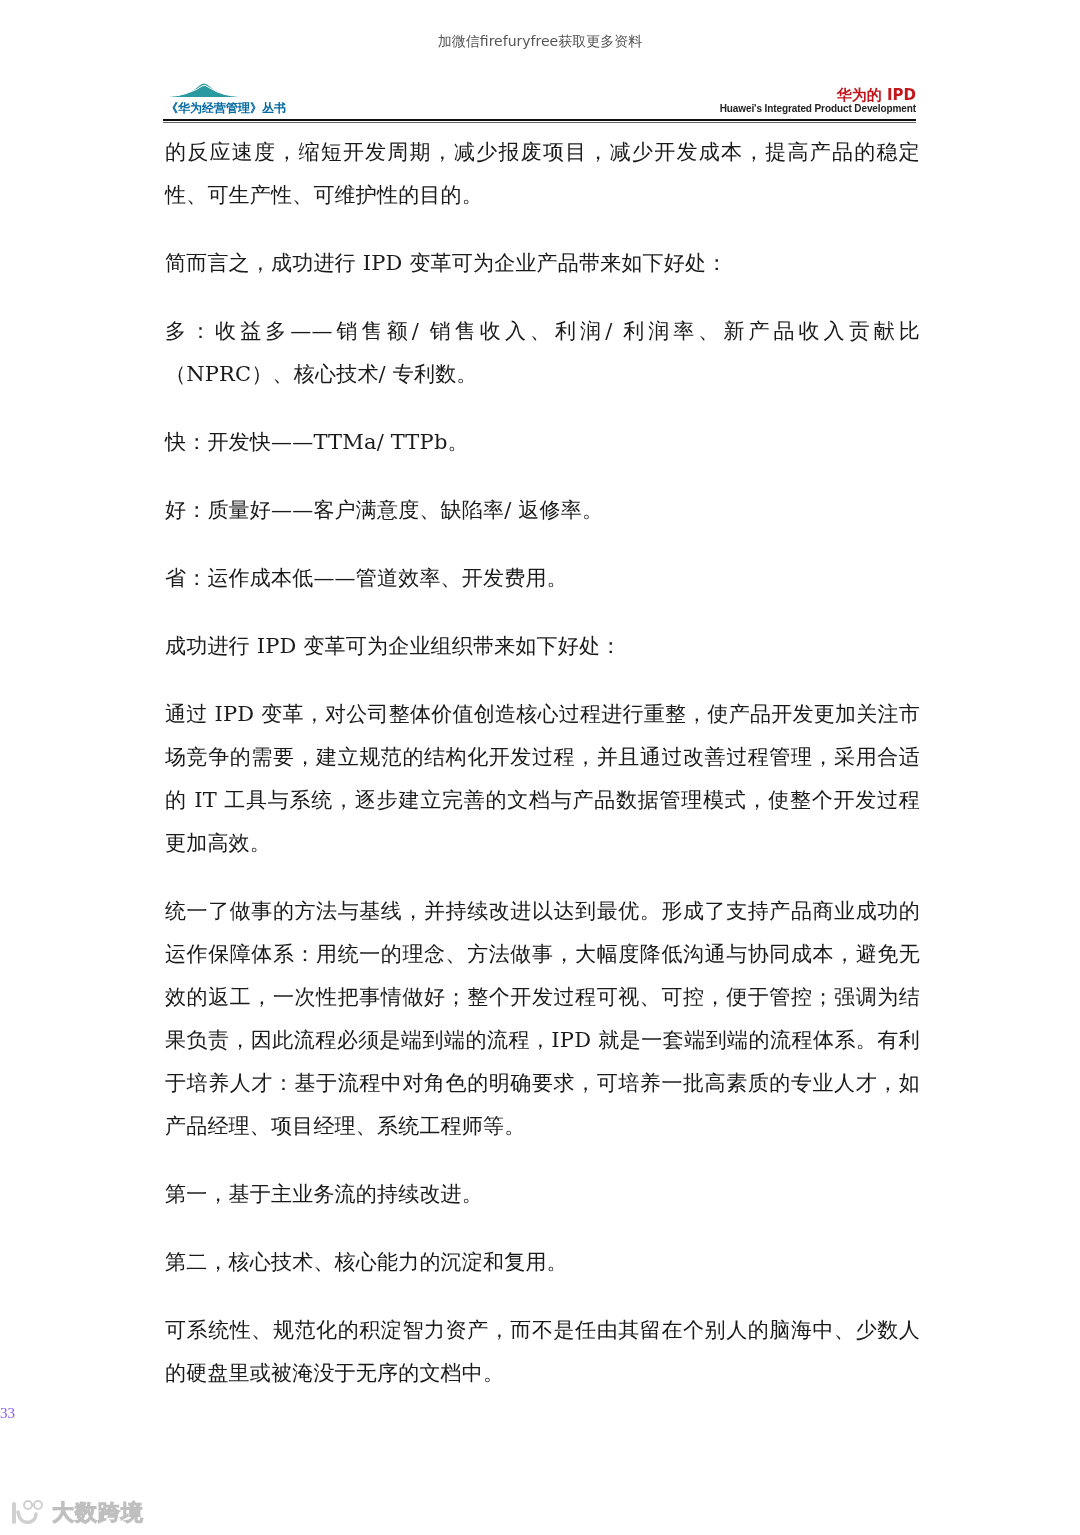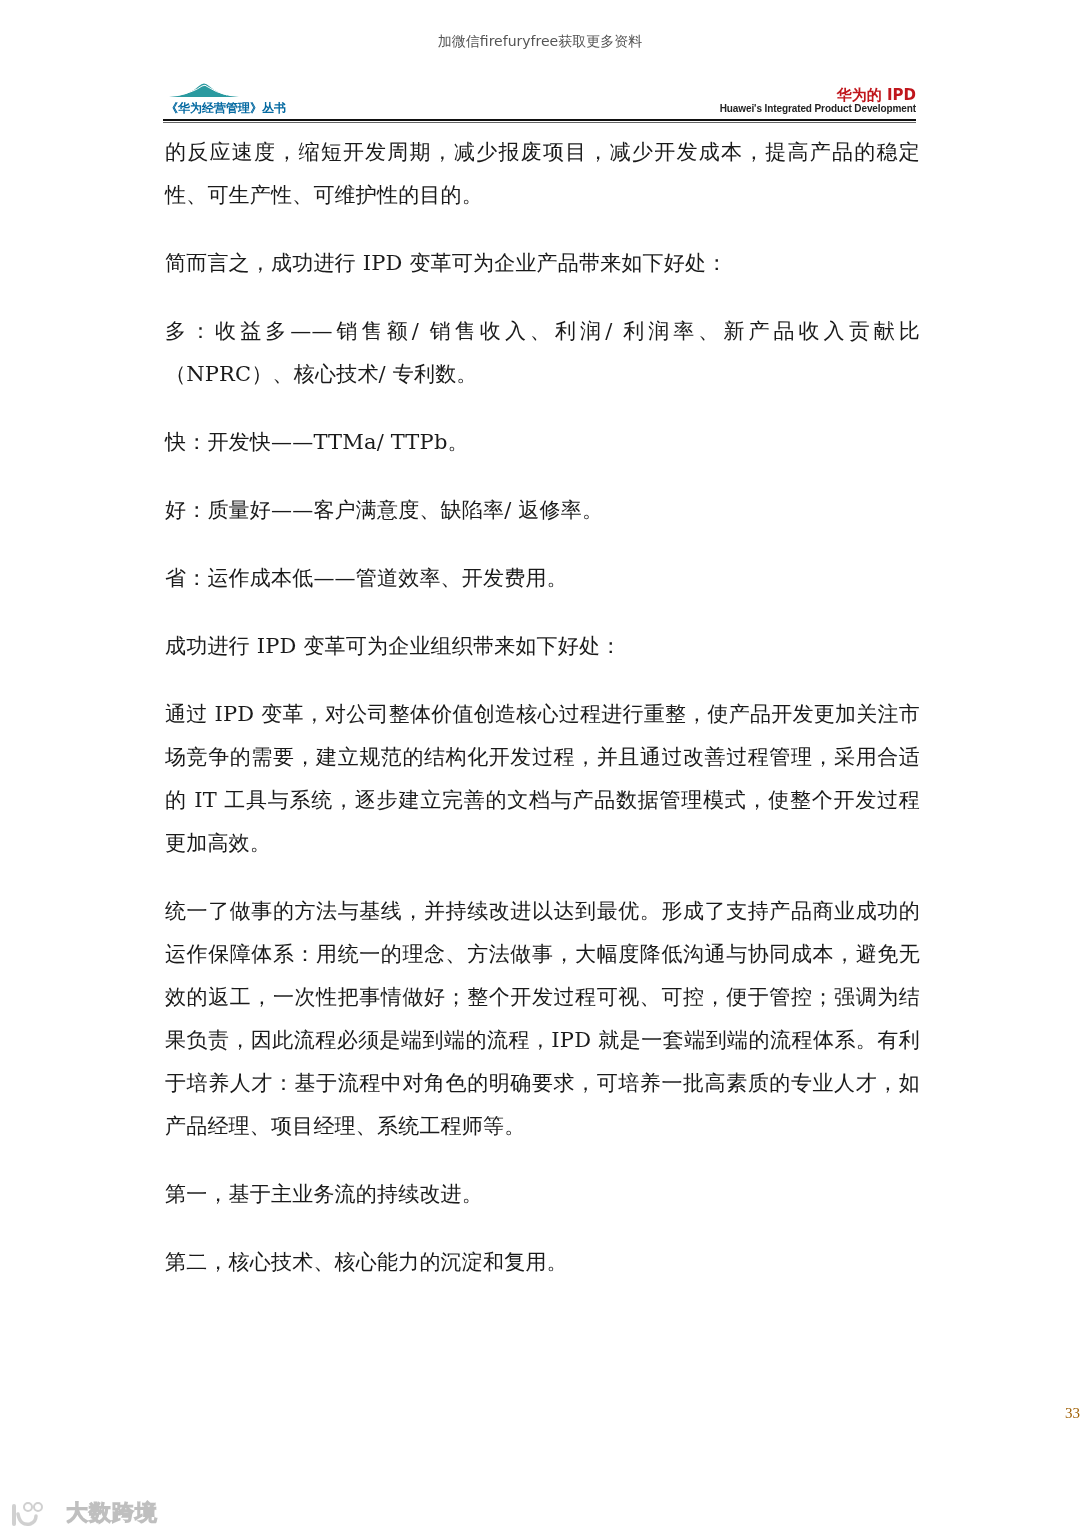--- a/index.html
+++ b/index.html
@@ -98,32 +98,32 @@
     }
     .content p {
       margin: 0 0 25px 0;
       text-align: justify;
     }
     .page-number {
       position: absolute;
       top: 1405px;
       left: 0;
       width: 1080px;
-      text-align: right;
+      text-align: left;
       font-size: 15px;
       font-family: "Liberation Serif", serif;
-      color: #a16207;
+      color: #8b5cf6;
     }
     .watermark {
       position: absolute;
       left: 10px;
       top: 1498px;
       display: flex;
-      align-items: flex-end;
-      gap: 20px;
+      align-items: flex-start;
+      gap: 6px;
       opacity: 0.85;
     }
     .watermark-logo {
       width: 36px;
       height: 28px;
     }
     .watermark-text {
       font-family: "DejaVu Sans", sans-serif;
       font-size: 22px;
       font-weight: bold;
@@ -156,20 +156,21 @@
   <p>简而言之，成功进行 IPD 变革可为企业产品带来如下好处：</p>
   <p>多：收益多——销售额/ 销售收入、利润/ 利润率、新产品收入贡献比（NPRC）、核心技术/ 专利数。</p>
   <p>快：开发快——TTMa/ TTPb。</p>
   <p>好：质量好——客户满意度、缺陷率/ 返修率。</p>
   <p>省：运作成本低——管道效率、开发费用。</p>
   <p>成功进行 IPD 变革可为企业组织带来如下好处：</p>
   <p>通过 IPD 变革，对公司整体价值创造核心过程进行重整，使产品开发更加关注市场竞争的需要，建立规范的结构化开发过程，并且通过改善过程管理，采用合适的 IT 工具与系统，逐步建立完善的文档与产品数据管理模式，使整个开发过程更加高效。</p>
   <p>统一了做事的方法与基线，并持续改进以达到最优。形成了支持产品商业成功的运作保障体系：用统一的理念、方法做事，大幅度降低沟通与协同成本，避免无效的返工，一次性把事情做好；整个开发过程可视、可控，便于管控；强调为结果负责，因此流程必须是端到端的流程，IPD 就是一套端到端的流程体系。有利于培养人才：基于流程中对角色的明确要求，可培养一批高素质的专业人才，如产品经理、项目经理、系统工程师等。</p>
   <p>第一，基于主业务流的持续改进。</p>
   <p>第二，核心技术、核心能力的沉淀和复用。</p>
+  <p>可系统性、规范化的积淀智力资产，而不是任由其留在个别人的脑海中、少数人的硬盘里或被淹没于无序的文档中。</p>
 </div>
 
 <div class="page-number">33</div>
 
 <div class="watermark">
   <svg class="watermark-logo" viewBox="0 0 36 28">
     <path d="M4 6 L4 24" stroke="#c8c8c8" stroke-width="4" fill="none" stroke-linecap="round"></path>
     <path d="M8 14 Q10 26 20 24 Q26 22 26 16" stroke="#c8c8c8" stroke-width="3.5" fill="none" stroke-linecap="round"></path>
     <circle cx="18" cy="7" r="4" stroke="#c8c8c8" stroke-width="2" fill="none"></circle>
     <circle cx="28" cy="7" r="4" stroke="#c8c8c8" stroke-width="2" fill="none"></circle>

